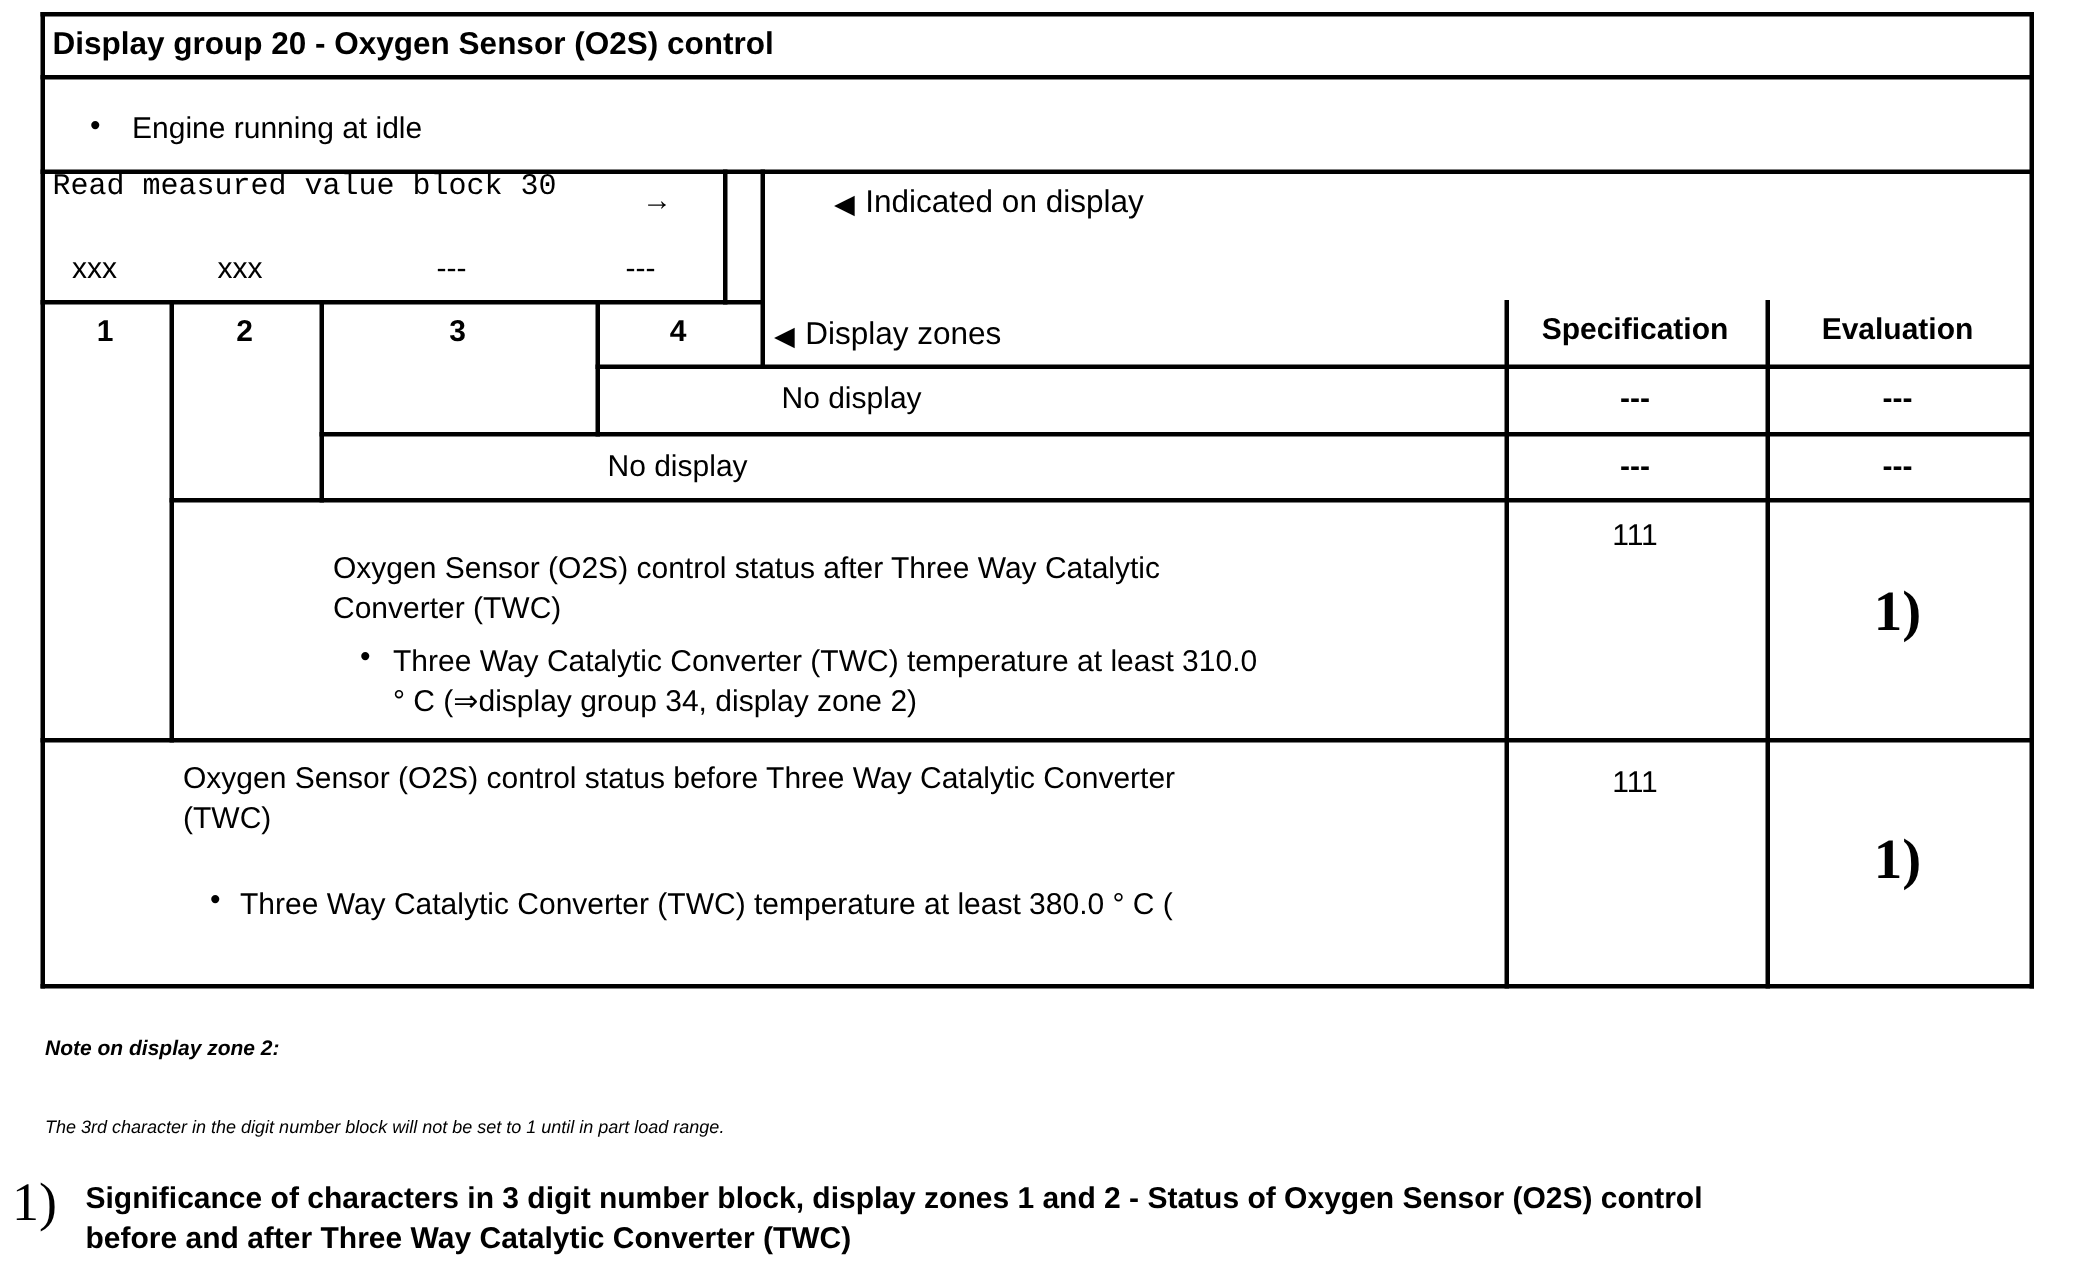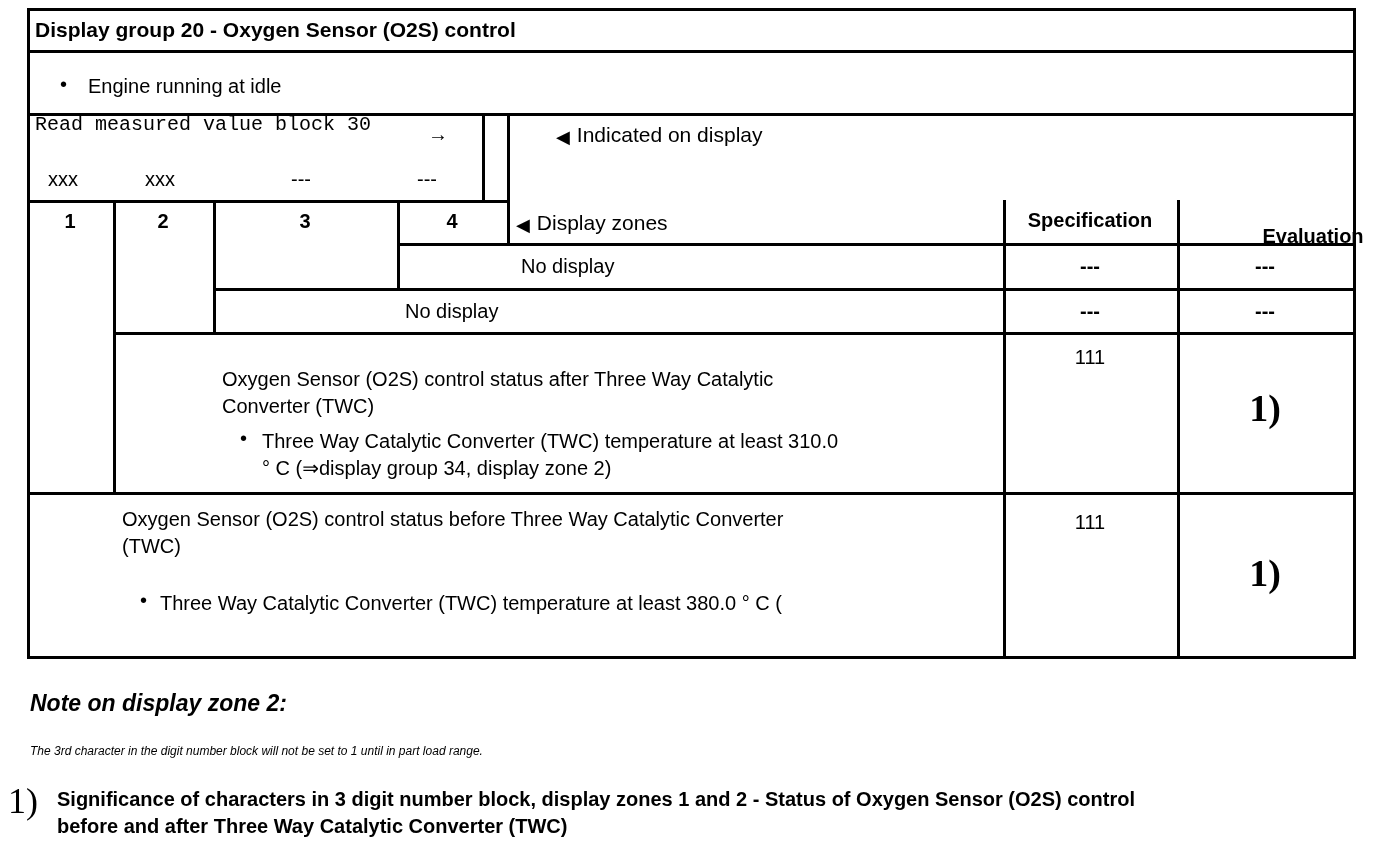--- a/index.html
+++ b/index.html
@@ -10,21 +10,21 @@
   .abs{position:absolute;white-space:nowrap;}
   .line{position:absolute;background:#000;}
   .b{font-weight:bold;}
   .t20{font-size:20px;line-height:24px;}
   .t21{font-size:21px;line-height:25px;}
   .cx{transform:translateX(-50%);}
   .tri{font-size:18px;display:inline-block;vertical-align:-1px;margin-right:7px;}
   .desc{font-size:20px;line-height:27px;}
   .serifmark{font-family:"Liberation Serif",serif;font-weight:bold;font-size:38px;line-height:40px;}
   .fnmark{font-family:"Liberation Serif",serif;font-size:36px;line-height:40px;}
-  .note-h{font-size:23px;font-style:italic;font-weight:bold;}
+  .note-h{font-size:14px;font-style:italic;font-weight:bold;}
   .note-b{font-size:12px;font-style:italic;}
   .fn-text{font-size:20px;line-height:27px;font-weight:bold;}
 </style>
 </head>
 <body>
 
 <div id="canvas">
 
   <div class="line" style="left:27px;top:8px;width:1329px;height:3px;"></div>
   <div class="line" style="left:27px;top:50px;width:1329px;height:3px;"></div>
@@ -65,21 +65,21 @@
   <span class="abs t20 b cx" style="left:70px;top:209px;">1</span>
   <span class="abs t20 b cx" style="left:163px;top:209px;">2</span>
   <span class="abs t20 b cx" style="left:305px;top:209px;">3</span>
   <span class="abs t20 b cx" style="left:452px;top:209px;">4</span>
 
   <div class="abs t21" style="left:516px;top:210px;">
     <span class="tri">◀</span><span>Display zones</span>
   </div>
 
   <span class="abs t20 b cx" style="left:1090px;top:208px;">Specification</span>
-  <span class="abs t20 b cx" style="left:1265px;top:224px;margin-left:48px;">Evaluation</span>
+  <span class="abs t20 b cx" style="left:1265px;top:208px;">Evaluation</span>
 
   <div class="abs t20" style="left:521px;top:254px;">No display</div>
   <span class="abs t20 b cx" style="left:1090px;top:254px;">---</span>
   <span class="abs t20 b cx" style="left:1265px;top:254px;">---</span>
 
   <div class="abs t20" style="left:405px;top:299px;">No display</div>
   <span class="abs t20 b cx" style="left:1090px;top:299px;">---</span>
   <span class="abs t20 b cx" style="left:1265px;top:299px;">---</span>
 
   <div class="abs desc" style="left:222px;top:342px;margin-top:24px;">

